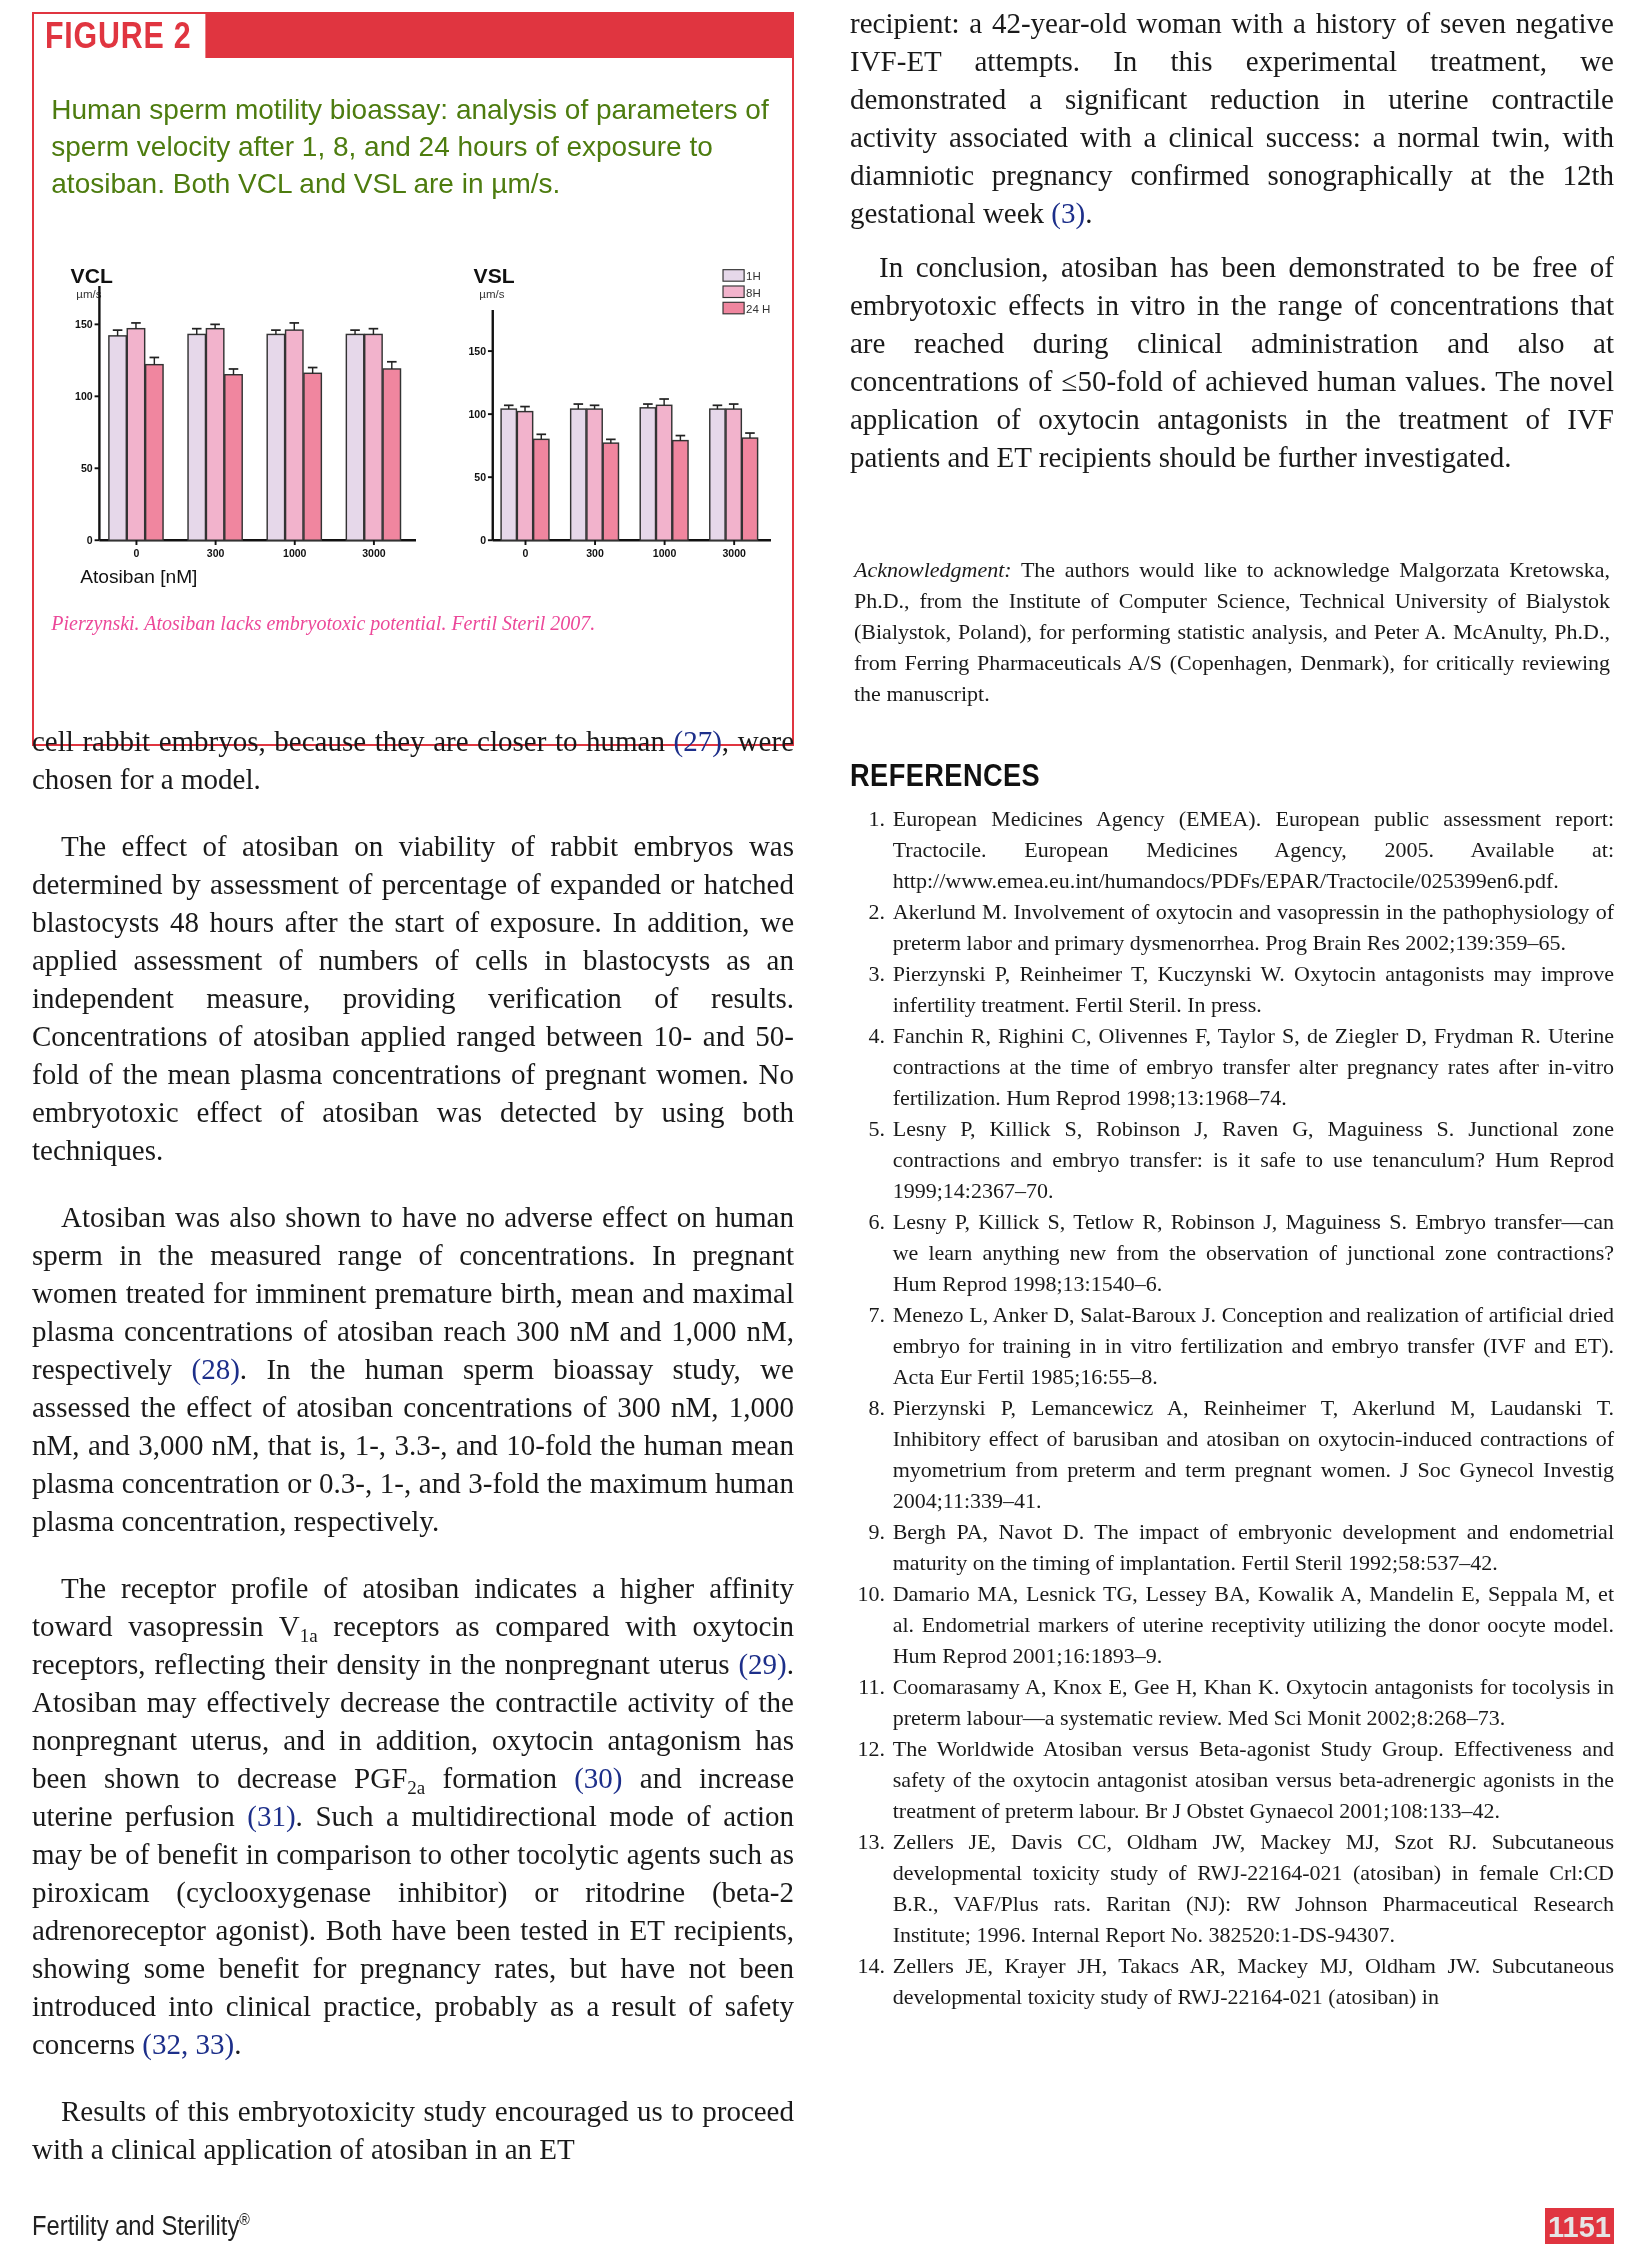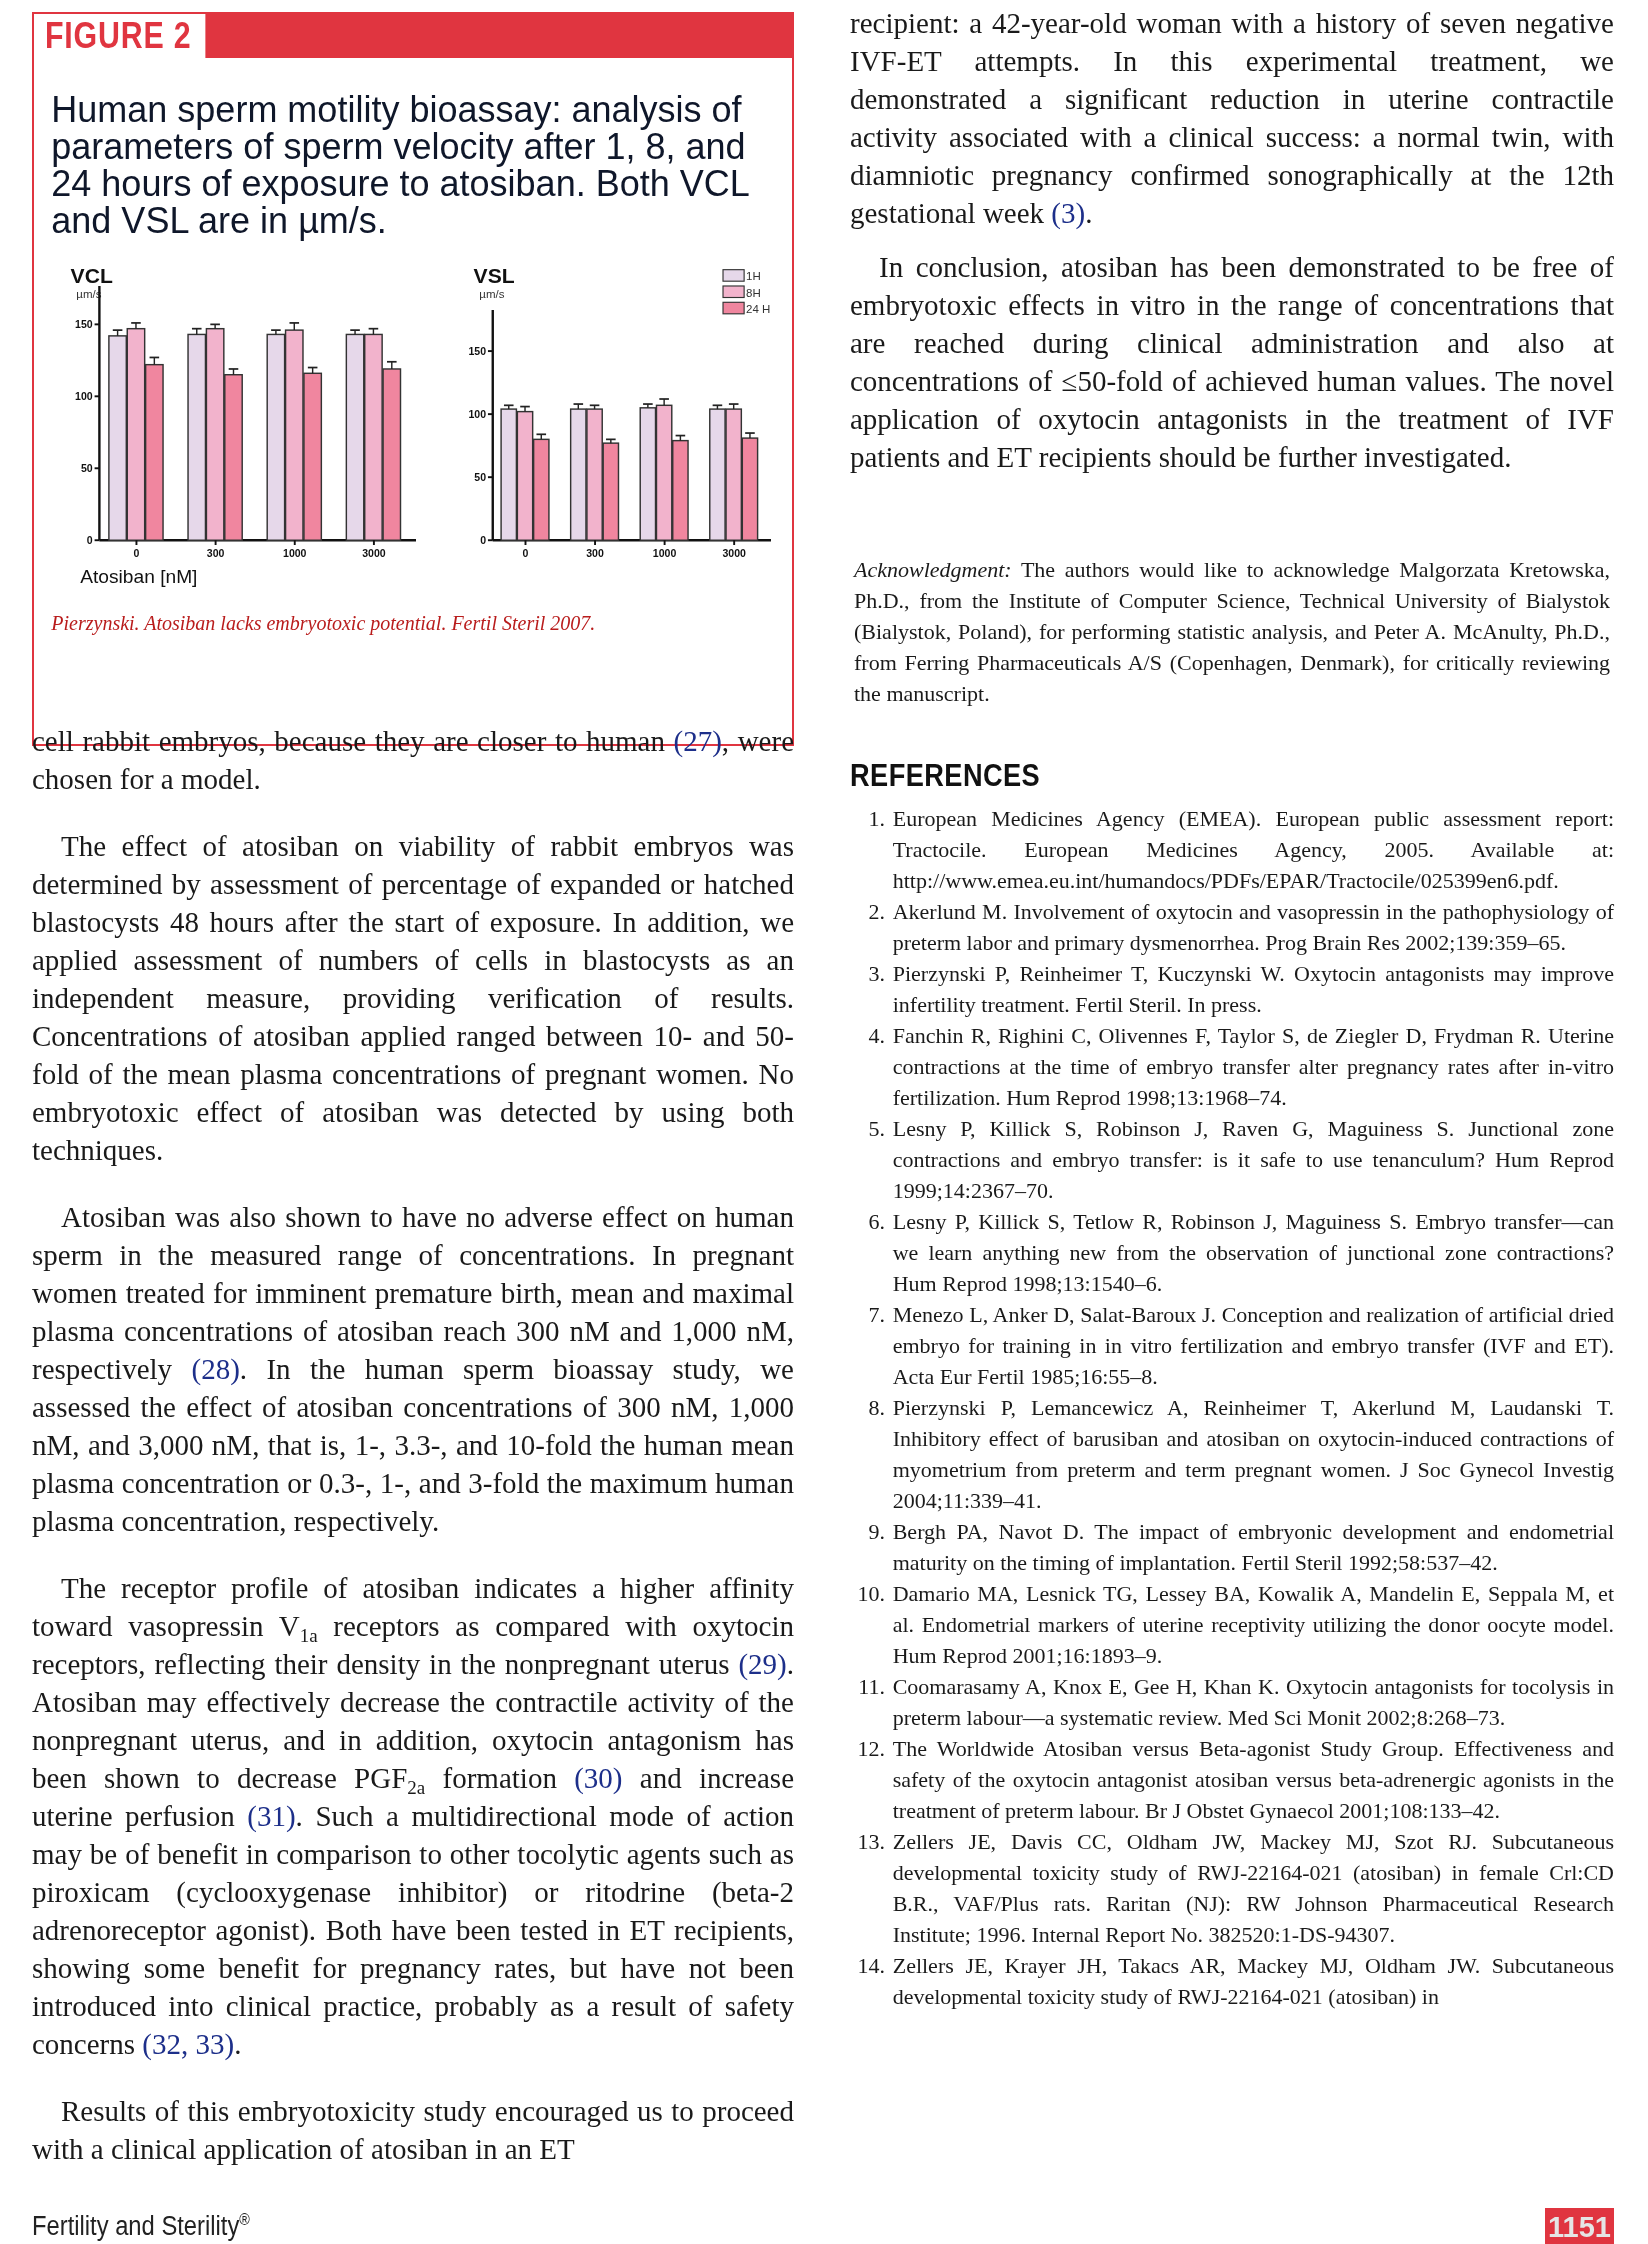--- a/index.html
+++ b/index.html
@@ -2,22 +2,22 @@
 <html><head>
 <meta charset="utf-8">
 <style>
   html, body { margin:0; padding:0; background:#ffffff; }
   body { width:1649px; height:2244px; position:relative; overflow:hidden; color:#1a1a1a; }
 
   
   .figure-box { position:absolute; left:32px; top:11.5px; width:762px; height:734px; border:2.9px solid #e03540; box-sizing:border-box; background:#fff; }
   .figure-header { height:44px; background:#e03540; position:relative; }
   .figure-tag { position:absolute; left:0; top:0; height:44px; padding:0 17.3px 0 13.4px; background:#fff; color:#e03540; font-family:"Liberation Sans", sans-serif; font-weight:bold; font-size:37px; line-height:44px; letter-spacing:1px; transform:scaleX(0.82); transform-origin:left center; }
-  .figure-caption { position:absolute; left:17.3px; top:77px; width:721px; font-family:"Liberation Sans", sans-serif; font-size:36px; line-height:37px; color:#0f172a; }
-  .figure-citation { position:absolute; left:17.3px; top:598px; font-family:"Liberation Serif", serif; font-style:italic; font-size:20px; color:#b91c1c; }
+  .figure-caption { position:absolute; left:17.3px; top:77px; width:721px; font-family:"Liberation Sans", sans-serif; font-size:28px; line-height:37px; color:#4d7c0f; }
+  .figure-citation { position:absolute; left:17.3px; top:598px; font-family:"Liberation Serif", serif; font-style:italic; font-size:20px; color:#ec4899; }
 
   .chart-area { position:absolute; left:17.3px; top:248px; width:730px; height:331px; }
   .chart-area svg { display:block; }
 
   
   .col { position:absolute; font-family:"Liberation Serif", serif; color:#1a1a1a; }
   .left-col { left:32px; top:722px; width:762px; }
   .right-col { left:850px; width:764px; }
   .para { font-size:29px; line-height:38px; text-align:justify; margin:0; }
   .para.indent { text-indent:29px; }

